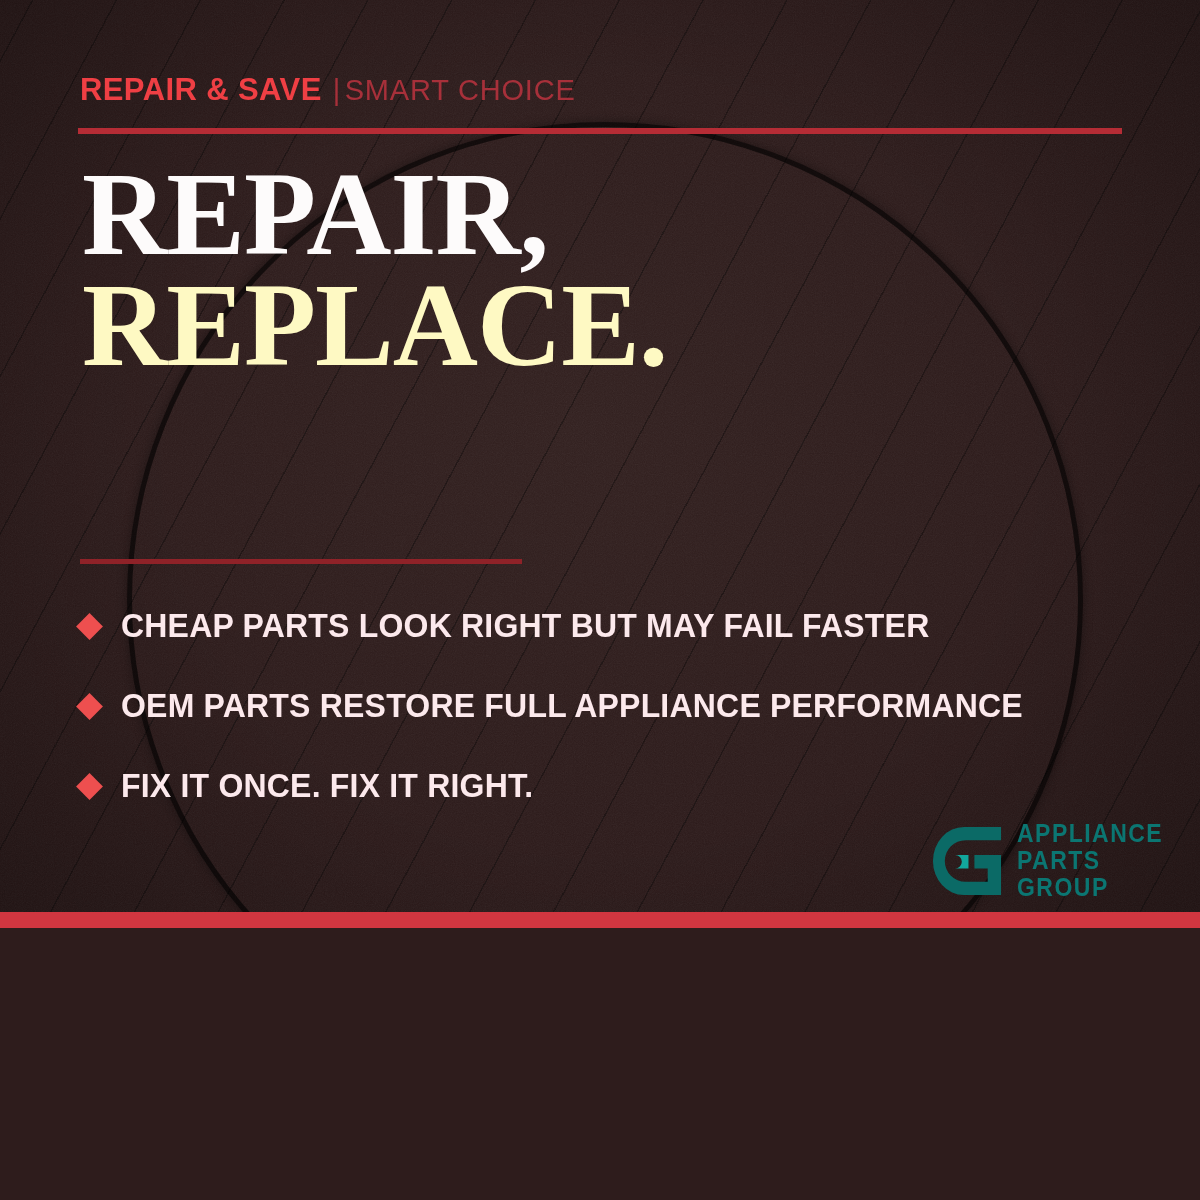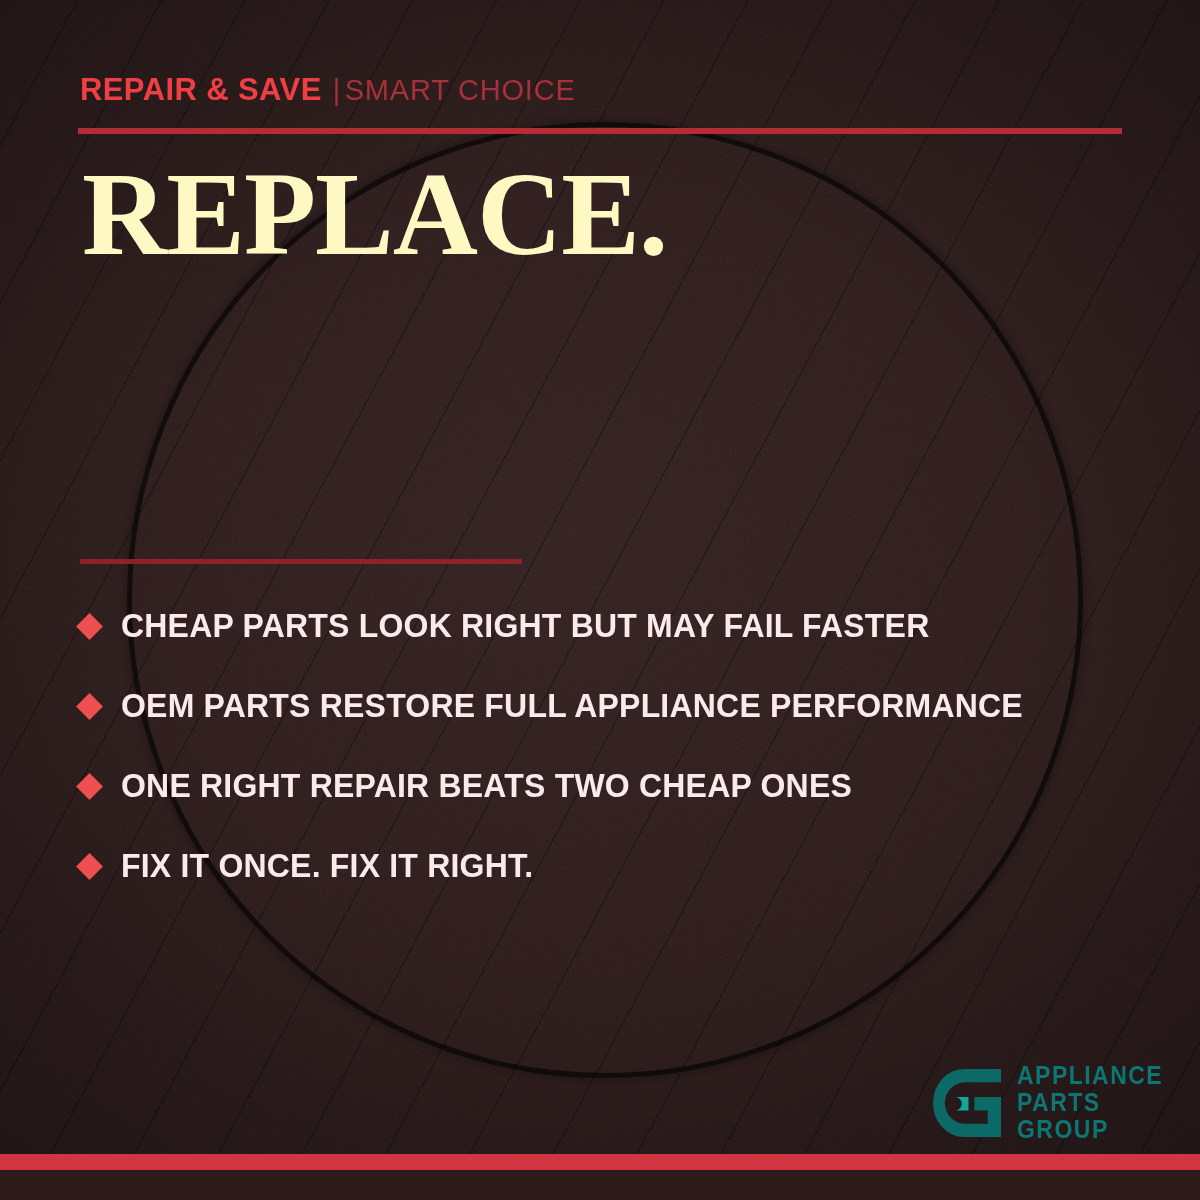--- a/index.html
+++ b/index.html
@@ -7,21 +7,21 @@
   html, body {
     width: 1200px;
     height: 1200px;
     overflow: hidden;
     background: #2e1c1c;
   }
 
   #poster {
     position: relative;
     width: 1200px;
-    height: 1170px;
+    height: 928px;
     background: #2e1c1c;
     font-family: "Liberation Sans", sans-serif;
     overflow: hidden;
   }
 
   
   .bg-base {
     position: absolute; inset: 0;
     background:
       radial-gradient(ellipse 900px 760px at 48% 46%, #32201f 0%, #2c1a1a 58%, #261616 100%);
@@ -218,37 +218,34 @@
 
   <div class="content">
 
     <div class="eyebrow">
       <span class="eyebrow-strong">REPAIR &amp; SAVE</span><span class="eyebrow-sep">|</span><span class="eyebrow-light">SMART CHOICE</span>
     </div>
 
     <div class="rule-top"></div>
 
     <h1 class="headline">
+      <span class="hl-line hl-white">REPAIR,</span>
       <span class="hl-line hl-red">REPLACE.</span>
     </h1>
 
     <div class="rule-mid"></div>
 
     <ul class="bullets">
       <li class="bullet">
         <span class="diamond"></span>
         <span class="bullet-text">CHEAP PARTS LOOK RIGHT BUT MAY FAIL FASTER</span>
       </li>
       <li class="bullet">
         <span class="diamond"></span>
         <span class="bullet-text">OEM PARTS RESTORE FULL APPLIANCE PERFORMANCE</span>
-      </li>
-      <li class="bullet">
-        <span class="diamond"></span>
-        <span class="bullet-text">ONE RIGHT REPAIR BEATS TWO CHEAP ONES</span>
       </li>
       <li class="bullet">
         <span class="diamond"></span>
         <span class="bullet-text">FIX IT ONCE. FIX IT RIGHT.</span>
       </li>
     </ul>
 
     <div class="logo">
       <svg class="logo-mark" viewBox="0 0 100 100">
         <path d="M96 4 H46 A42 46 0 0 0 46 96 H96 V42 H60 V60 H78 V78 H48

